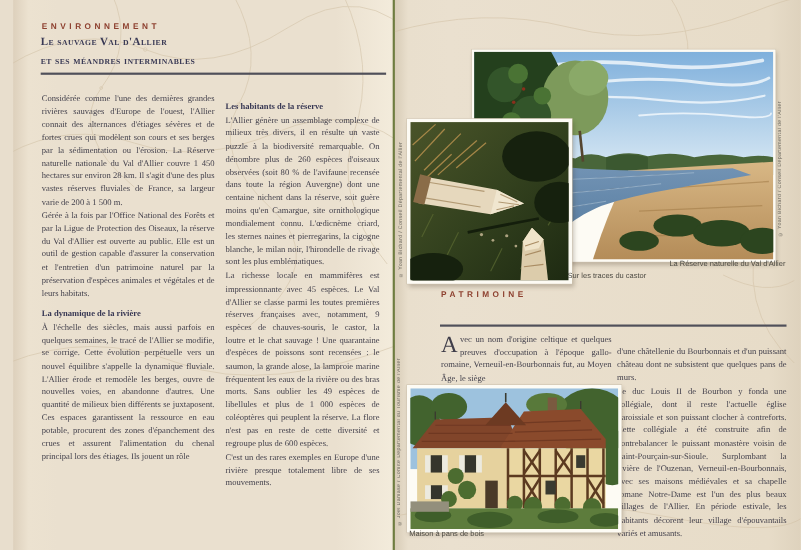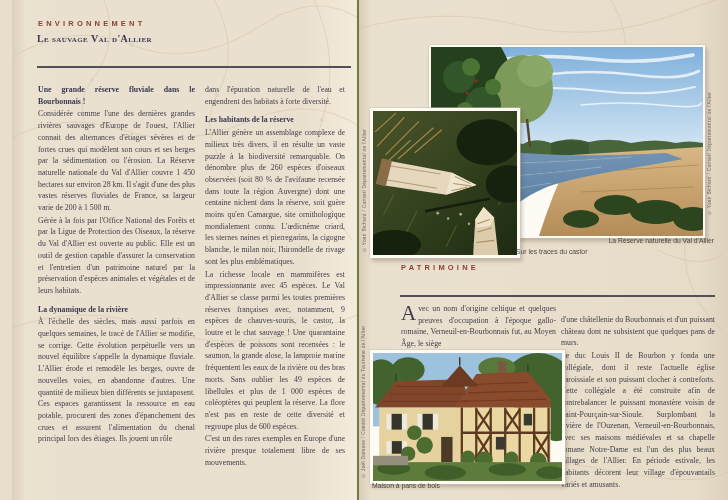--- a/index.html
+++ b/index.html
@@ -63,33 +63,32 @@
         <circle cx="205" cy="95" r="1.6"></circle>
       <circle cx="80" cy="80" r="1.3"></circle>
         <circle cx="310" cy="120" r="1.6"></circle>
     </g>
   </svg>
 
   <div class="kicker" style="left:26px;top:19px;">ENVIRONNEMENT</div>
 
   <div class="big-title" style="left:25px;top:30px;">
     <div>Le sauvage Val d'Allier</div>
+    <div>et ses méandres interminables</div>
   </div>
   <div class="rule" style="left:25px;top:66px;width:314px;"></div>
 
   <div class="col" style="left:26px;top:84px;width:157px;">
-    <p class="subhead">Une grande réserve fluviale dans le Bourbonnais !</p>
     <p>Considérée comme l'une des dernières grandes rivières sauvages d'Europe de l'ouest, l'Allier connait des alternances d'étiages sévères et de fortes crues qui modèlent son cours et ses berges par la sédimentation ou l'érosion. La Réserve naturelle nationale du Val d'Allier couvre 1 450 hectares sur environ 28 km. Il s'agit d'une des plus vastes réserves fluviales de France, sa largeur varie de 200 à 1 500 m.</p>
     <p>Gérée à la fois par l'Office National des Forêts et par la Ligue de Protection des Oiseaux, la réserve du Val d'Allier est ouverte au public. Elle est un outil de gestion capable d'assurer la conservation et l'entretien d'un patrimoine naturel par la préservation d'espèces animales et végétales et de leurs habitats.</p>
     <p class="subhead spaced">La dynamique de la rivière</p>
     <p>À l'échelle des siècles, mais aussi parfois en quelques semaines, le tracé de l'Allier se modifie, se corrige. Cette évolution perpétuelle vers un nouvel équilibre s'appelle la dynamique fluviale. L'Allier érode et remodèle les berges, ouvre de nouvelles voies, en abandonne d'autres. Une quantité de milieux bien différents se juxtaposent. Ces espaces garantissent la ressource en eau potable, procurent des zones d'épanchement des crues et assurent l'alimentation du chenal principal lors des étiages. Ils jouent un rôle</p>
   </div>
 
   <div class="col" style="left:193px;top:84px;width:140px;">
-    <p>dans l'épuration naturelle de l'eau et engendrent des habitats à forte diversité.</p>
     <p class="subhead spaced">Les habitants de la réserve</p>
     <p>L'Allier génère un assemblage complexe de milieux très divers, il en résulte un vaste puzzle à la biodiversité remarquable. On dénombre plus de 260 espèces d'oiseaux observées (soit 80 % de l'avifaune recensée dans toute la région Auvergne) dont une centaine nichent dans la réserve, soit guère moins qu'en Camargue, site ornithologique mondialement connu. L'œdicnème criard, les sternes naines et pierregarins, la cigogne blanche, le milan noir, l'hirondelle de rivage sont les plus emblématiques.</p>
     <p>La richesse locale en mammifères est impressionnante avec 45 espèces. Le Val d'Allier se classe parmi les toutes premières réserves françaises avec, notamment, 9 espèces de chauves-souris, le castor, la loutre et le chat sauvage ! Une quarantaine d'espèces de poissons sont recensées : le saumon, la grande alose, la lamproie marine fréquentent les eaux de la rivière ou des bras morts. Sans oublier les 49 espèces de libellules et plus de 1 000 espèces de coléoptères qui peuplent la réserve. La flore n'est pas en reste de cette diversité et regroupe plus de 600 espèces.</p>
     <p>C'est un des rares exemples en Europe d'une rivière presque totalement libre de ses mouvements.</p>
   </div>
 </div>
 
 <div class="page page-right">
   <svg class="map-bg" viewBox="0 0 371 500" preserveAspectRatio="none">
     <g fill="none" stroke="#d2c1a6" stroke-width=".8">

